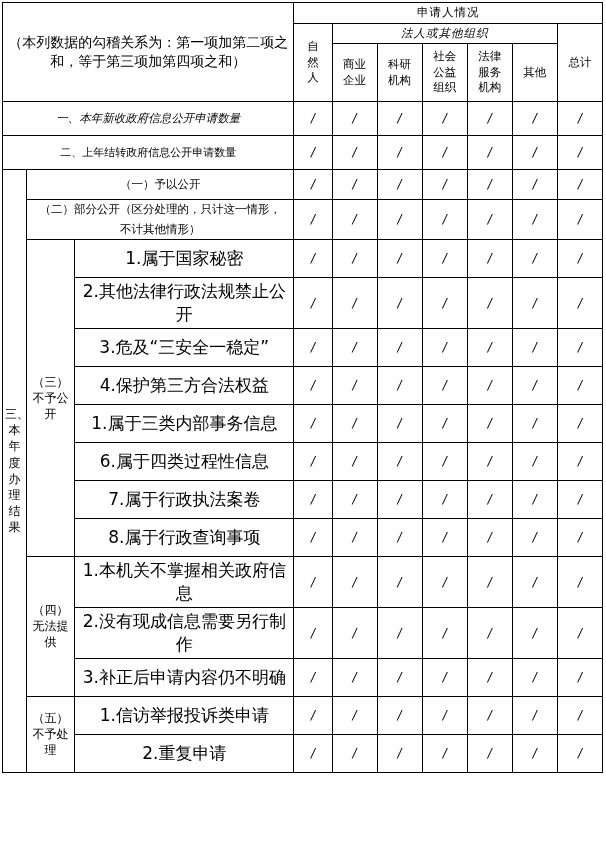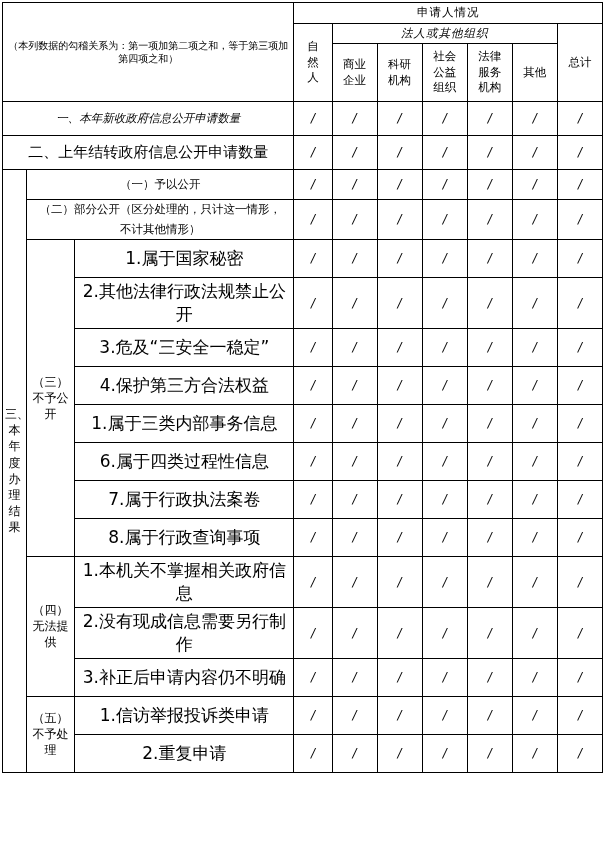--- a/index.html
+++ b/index.html
@@ -30,42 +30,42 @@
     border: 1px solid #000000;
     text-align: center;
     vertical-align: middle;
     padding: 2px 2px;
     line-height: 1.35;
     word-break: break-all;
   }
   .note-cell {
     text-align: left;
     padding: 6px 8px;
-    font-size: 10px;
+    font-size: 14px;
     line-height: 1.9;
   }
   .hdr-applicant {
     font-size: 11.5px;
     letter-spacing: 1px;
   }
   .hdr-legal {
     font-size: 11.5px;
     letter-spacing: 1px;
     font-style: italic;
   }
   .row-label-left {
     text-align: left;
     padding-left: 6px;
     font-size: 11.5px;
     font-style: italic;
   }
   .row-label-indent {
     text-align: left;
     padding-left: 28px;
-    font-size: 15px;
+    font-size: 11px;
     font-family: Liberation Serif, serif;
   }
   .row-label-center {
     text-align: center;
     font-size: 11.5px;
   }
   .slash {
     font-size: 12px;
     font-style: italic;
   }

